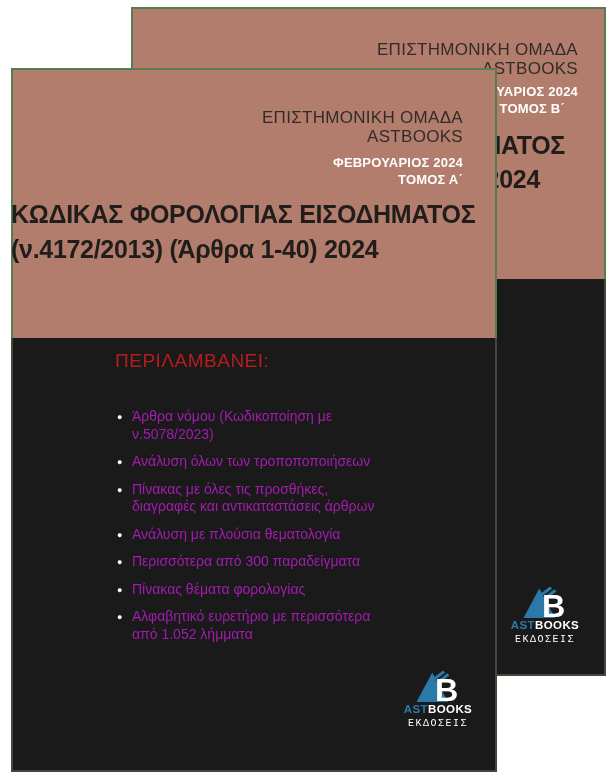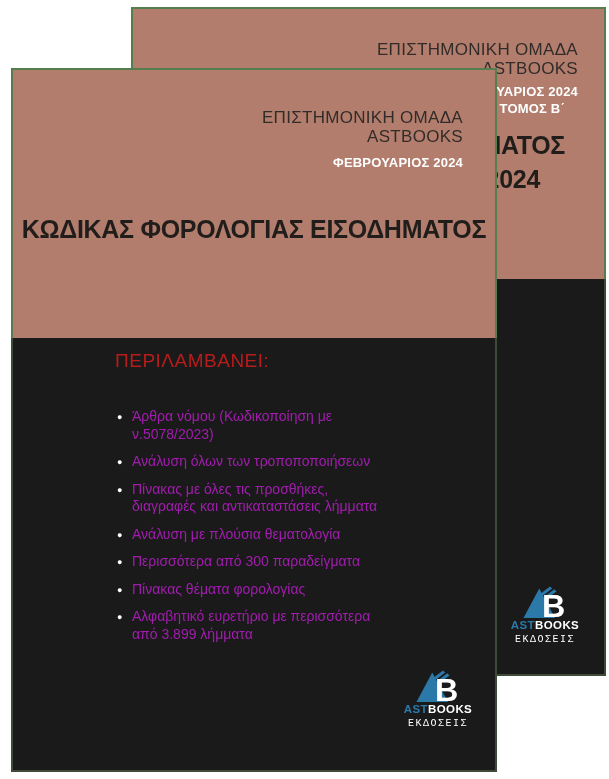--- a/index.html
+++ b/index.html
@@ -30,21 +30,21 @@
           font-size:17px; line-height:18.5px; letter-spacing:0.3px; }
   .book-front .team { top:41px; right:34px; }
   .book-back  .team { top:34px; right:28px; }
 
   .meta { position:absolute; text-align:right; color:#ffffff;
           font-size:13px; font-weight:bold; line-height:17px; letter-spacing:0.2px; }
   .book-front .meta { top:86px; right:34px; }
   .book-back  .meta { top:76px; right:28px; }
   .book-back  .meta .volume { padding-right:13px; }
 
-  .title { position:absolute; top:144px; left:0; right:0; text-align:center;
+  .title { position:absolute; top:129px; left:0; right:0; 
            color:#201d1b; font-size:25px; font-weight:bold; line-height:35px;
            letter-spacing:-0.3px; }
 
   .title-frag { position:absolute; color:#201d1b; font-size:25px;
                 font-weight:bold; letter-spacing:-0.3px; }
   .frag1 { top:124px; right:41px; }
   .frag2 { top:158px; right:66px; }
 
   
   .includes-heading { position:absolute; top:282px; left:104px; color:#b91c1c;
@@ -101,36 +101,38 @@
   </div>
 
   <div class="book book-front">
     <div class="cover-top">
       <div class="team">
         <div>ΕΠΙΣΤΗΜΟΝΙΚΗ ΟΜΑΔΑ</div>
         <div>ASTBOOKS</div>
       </div>
       <div class="meta">
         <div>ΦΕΒΡΟΥΑΡΙΟΣ 2024</div>
+        <div class="volume">ΤΟΜΟΣ Α΄</div>
       </div>
       <div class="title">
         <div>ΚΩΔΙΚΑΣ ΦΟΡΟΛΟΓΙΑΣ ΕΙΣΟΔΗΜΑΤΟΣ</div>
+        <div>(ν.4172/2013) (Άρθρα 1-40) 2024</div>
       </div>
     </div>
     <div class="cover-bottom"></div>
 
     <div class="includes-heading">ΠΕΡΙΛΑΜΒΑΝΕΙ:</div>
     <ul class="bullets">
       <li>Άρθρα νόμου (Κωδικοποίηση με ν.5078/2023)</li>
       <li>Ανάλυση όλων των τροποποποιήσεων</li>
-      <li>Πίνακας με όλες τις προσθήκες, διαγραφές και αντικαταστάσεις λήμματα</li>
+      <li>Πίνακας με όλες τις προσθήκες, διαγραφές και αντικαταστάσεις άρθρων</li>
       <li>Ανάλυση με πλούσια θεματολογία</li>
       <li>Περισσότερα από 300 παραδείγματα</li>
       <li>Πίνακας θέματα φορολογίας</li>
-      <li>Αλφαβητικό ευρετήριο με περισσότερα από 3.899 λήμματα</li>
+      <li>Αλφαβητικό ευρετήριο με περισσότερα από 1.052 λήμματα</li>
     </ul>
 
     <div class="logo">
       <svg width="46" height="33" viewBox="0 0 62 46">
         <polygon points="1,46 23,5 45,46" fill="#2b79a9"></polygon>
         <polygon points="25,12 38,2 41,5 28,15" fill="#2b79a9"></polygon>
         <polygon points="28,18 44,6 47,9 31,21" fill="#2b79a9"></polygon>
         <text x="27" y="45" font-size="45" font-weight="bold" fill="#ffffff" font-family="Liberation Sans, sans-serif">B</text>
       </svg>
       <div class="wordmark"><span class="blue">AST</span><span class="white">BOOKS</span></div>

